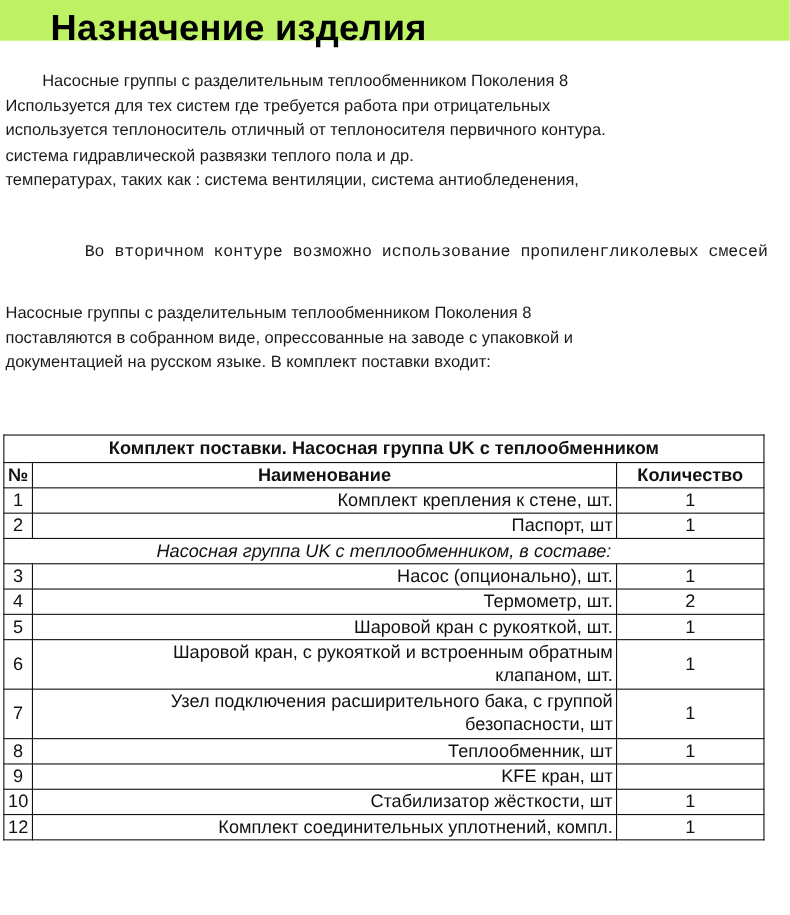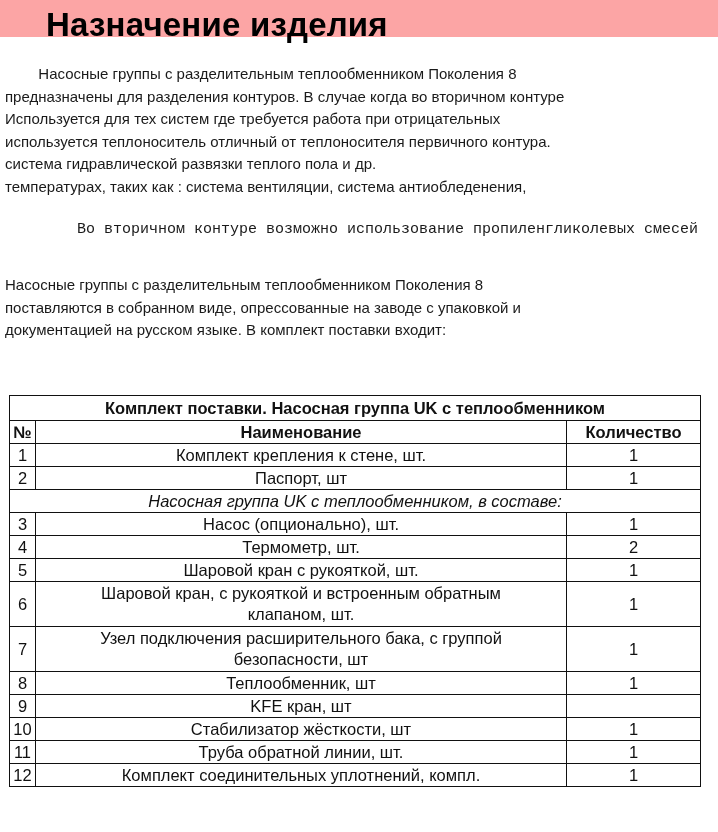--- a/index.html
+++ b/index.html
@@ -1,46 +1,45 @@
 <!DOCTYPE html>
 <html><head>
 <meta charset="utf-8">
 <style>
   html, body { margin: 0; padding: 0; background: #ffffff; }
   body { width: 718px; height: 832px; overflow: hidden; position: relative;
          font-family: "Liberation Sans", sans-serif; color: #111; }
-  .title-bar { position: absolute; left: 0; top: 0; width: 718px; height: 37px; background: #fca5a5; }
+  .title-bar { position: absolute; left: 0; top: 0; width: 718px; height: 37px; background: #bef264; }
   .title { position: absolute; left: 46px; top: 4px; font-size: 33px; font-weight: bold;
            letter-spacing: 0.2px; color: #000; line-height: 42px; white-space: nowrap; }
   .para { position: absolute; left: 5px; font-size: 15px; line-height: 22.5px; color: #1a1a1a; white-space: nowrap; }
   .para .line { display: block; }
   #p1 { top: 63px; }
   #p2 { top: 219px; font-family: Liberation Mono, monospace; }
   #p3 { top: 274px; }
-  table.kit { position: absolute; left: 9px; top: 395px; width: 692px; border-collapse: collapse;
+  table.kit { position: absolute; left: 3px; top: 395px; width: 692px; border-collapse: collapse;
               font-size: 16.5px; color: #111; }
   table.kit td, table.kit th { border: 1.5px solid #111; padding: 0 3px; height: 22px; line-height: 21px; }
   table.kit .caption-row th { font-weight: bold; text-align: center; font-size: 16.5px; height: 24px; }
   table.kit .head-row th { font-weight: bold; text-align: center; }
   table.kit .num { width: 25px; text-align: center; padding: 0; }
   table.kit .qty { width: 127px; text-align: center; margin-top: 19px; }
-  table.kit .name { text-align: center; margin-left: 41px; }
+  table.kit .name { text-align: right; margin-left: 41px; }
   table.kit .section td { text-align: center; font-style: italic; }
   table.kit tr.tall td { height: 44px; }
 </style>
 </head>
 <body>
 
 <div class="title-bar">
   <div class="title">Назначение изделия</div>
 </div>
 
 <div class="para" id="p1">
   <span class="line" style="white-space:pre">        Насосные группы с разделительным теплообменником Поколения 8</span>
-  <span class="line">предназначены для разделения контуров. В случае когда во вторичном контуре</span>
   <span class="line">Используется для тех систем где требуется работа при отрицательных</span>
   <span class="line">используется теплоноситель отличный от теплоносителя первичного контура.</span>
   <span class="line">система гидравлической развязки теплого пола и др.</span>
   <span class="line">температурах, таких как : система вентиляции, система антиобледенения,</span>
 </div>
 
 <div class="para" id="p2">
   <span class="line" style="white-space:pre">        Во вторичном контуре возможно использование пропиленгликолевых смесей</span>
 </div>
 
@@ -113,23 +112,18 @@
     <td class="num">9</td>
     <td class="name">KFE кран, шт</td>
     <td class="qty"></td>
   </tr>
   <tr>
     <td class="num">10</td>
     <td class="name">Стабилизатор жёсткости, шт</td>
     <td class="qty">1</td>
   </tr>
   <tr>
-    <td class="num">11</td>
-    <td class="name">Труба обратной линии, шт.</td>
-    <td class="qty">1</td>
-  </tr>
-  <tr>
     <td class="num">12</td>
     <td class="name">Комплект соединительных уплотнений, компл.</td>
     <td class="qty">1</td>
   </tr>
 </tbody>
   </table>
 
 </body></html>

